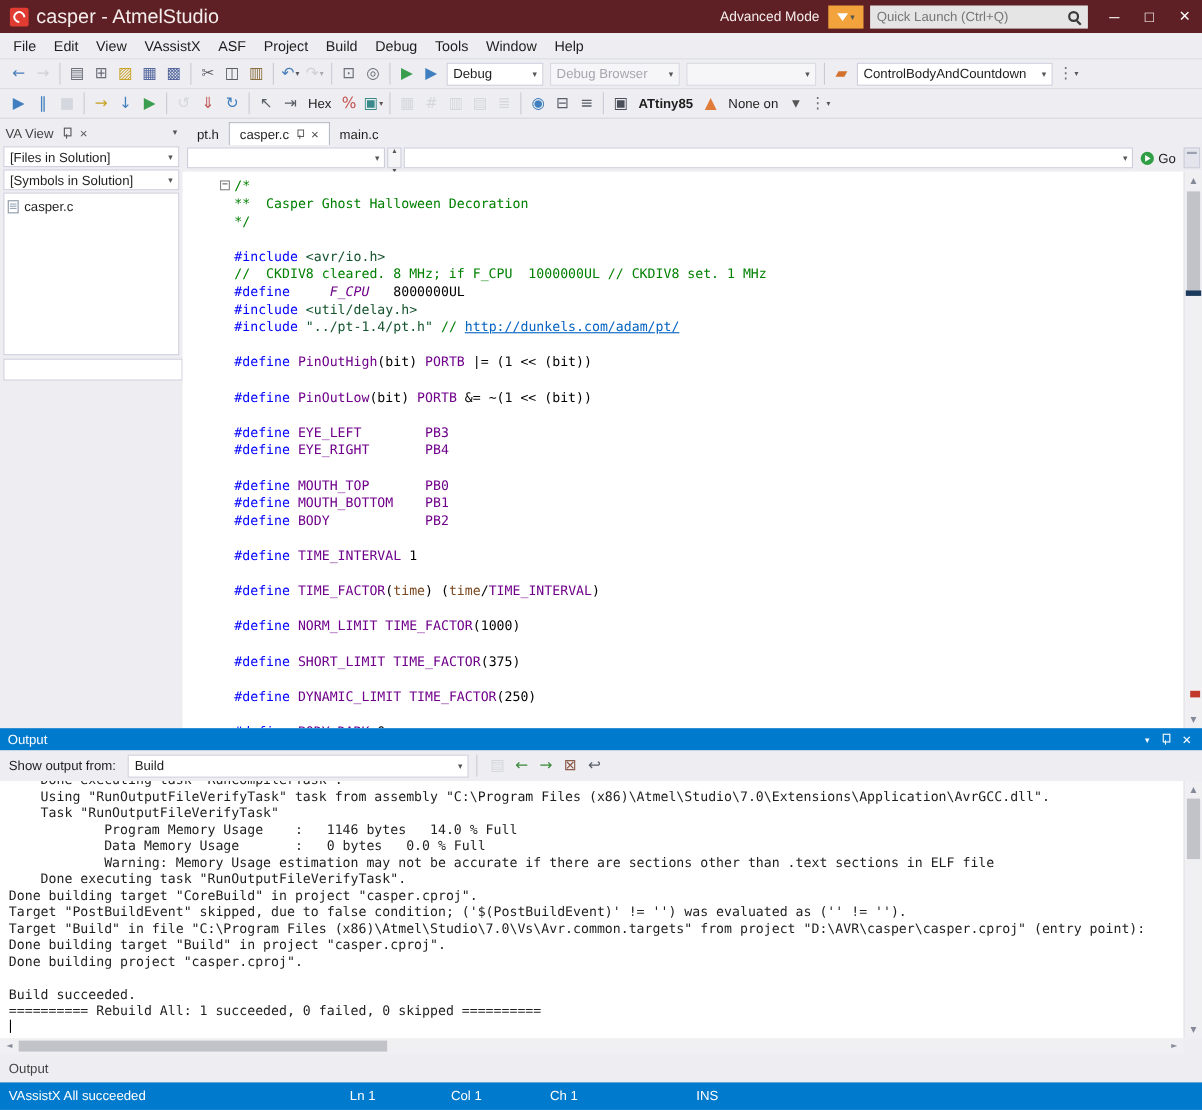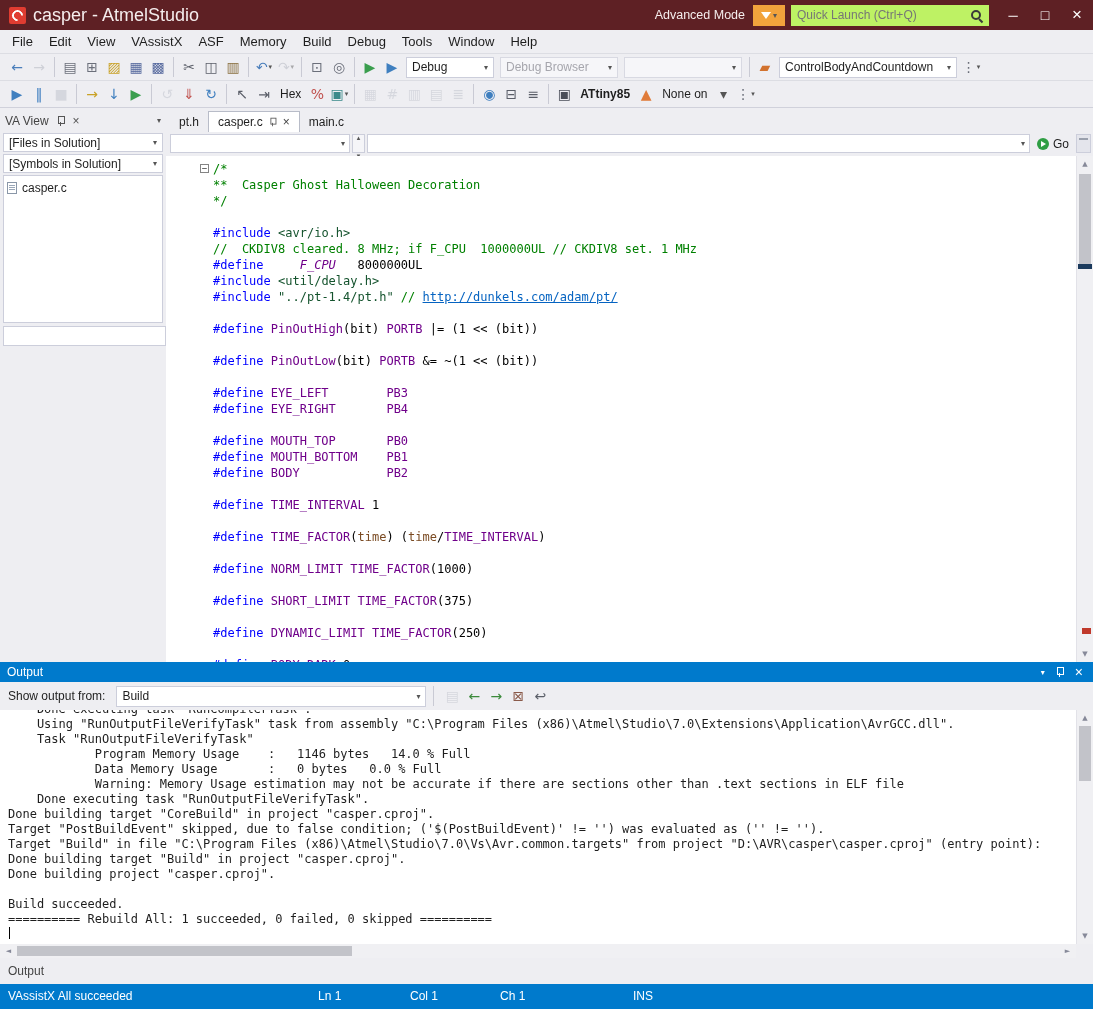--- a/index.html
+++ b/index.html
@@ -10,21 +10,21 @@
   
   .titlebar{position:absolute;left:0;top:0;right:0;height:30px;background:#5e2024;display:flex;align-items:center;color:#f5eded}
   .app-icon{width:17px;height:17px;background:#e03c31;border-radius:2px;margin:0 7px 0 9px;position:relative;flex:none}
   .app-icon::after{content:"";position:absolute;inset:3px;border:2px solid #fff;border-radius:50%;border-bottom-color:transparent;transform:rotate(-45deg)}
   .tb-title{font-size:18px}
   .tb-right{margin-left:auto;display:flex;align-items:center;height:100%}
   .adv-label{font-size:12.5px;margin-right:8px}
   .adv-btn{width:32px;height:21px;background:#f2a33c;display:flex;align-items:center;justify-content:center;gap:2px;margin-right:6px}
   .funnel{width:0;height:0;border-left:5px solid transparent;border-right:5px solid transparent;border-top:7px solid #fff}
   .adv-caret{font-size:8px;color:#4a3005}
-  .quick-launch{width:198px;height:21px;background:#bef264;display:flex;align-items:center;justify-content:space-between;padding:0 6px;margin-right:8px}
+  .quick-launch{width:198px;height:21px;background:#e5e5e5;display:flex;align-items:center;justify-content:space-between;padding:0 6px;margin-right:8px}
   .ql-text{font-size:12px;color:#767676;white-space:nowrap;overflow:hidden}
   .magnifier{position:relative;width:13px;height:13px;flex:none}
   .magnifier::before{content:"";position:absolute;left:1px;top:1px;width:6px;height:6px;border:2px solid #3a3a3a;border-radius:50%}
   .magnifier::after{content:"";position:absolute;left:9px;top:9px;width:5px;height:2px;background:#3a3a3a;transform:rotate(45deg);transform-origin:left center}
   .winbtn{width:32px;height:30px;display:flex;align-items:center;justify-content:center;font-size:13px;color:#fff}
   .glyph-min::before{content:"─"}
   .glyph-max::before{content:"□";font-size:14px}
   .glyph-close::before{content:"×";font-size:17px}
 
   
@@ -151,21 +151,21 @@
       <span class="winbtn glyph-close"></span>
     </div>
   </div>
 
   <div id="menubar">
       <span class="menu-item">File</span>
       <span class="menu-item">Edit</span>
       <span class="menu-item">View</span>
       <span class="menu-item">VAssistX</span>
       <span class="menu-item">ASF</span>
-      <span class="menu-item">Memory</span>
+      <span class="menu-item">Project</span>
       <span class="menu-item">Build</span>
       <span class="menu-item">Debug</span>
       <span class="menu-item">Tools</span>
       <span class="menu-item">Window</span>
       <span class="menu-item">Help</span>
     </div>
 
   <div id="toolbar1" class="toolbar">
       <span class="tbtn">
         <span class="glyph" style="color: rgb(74, 126, 187);">←</span>

